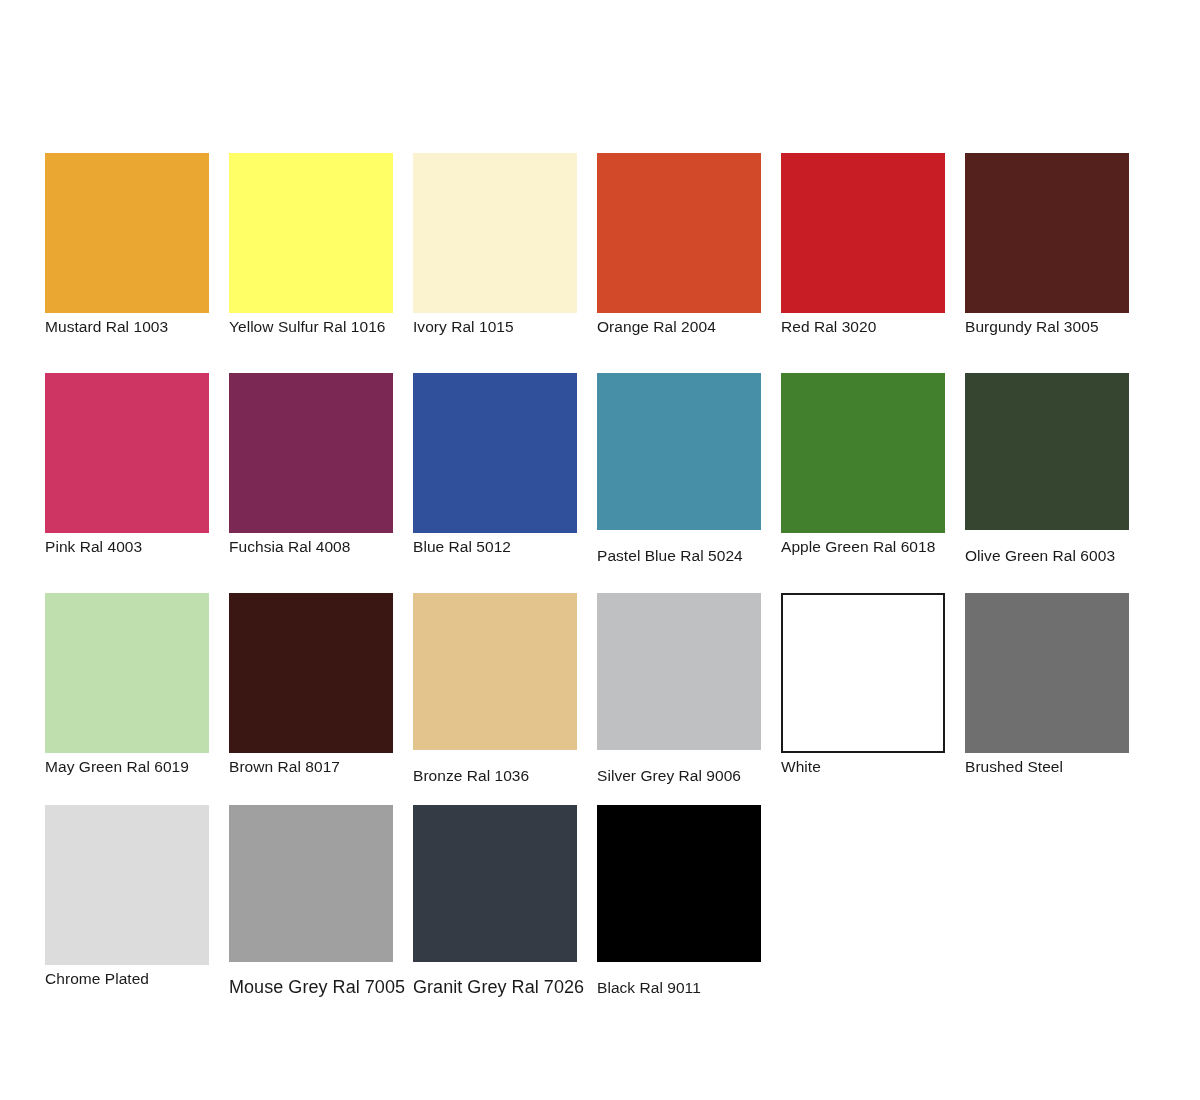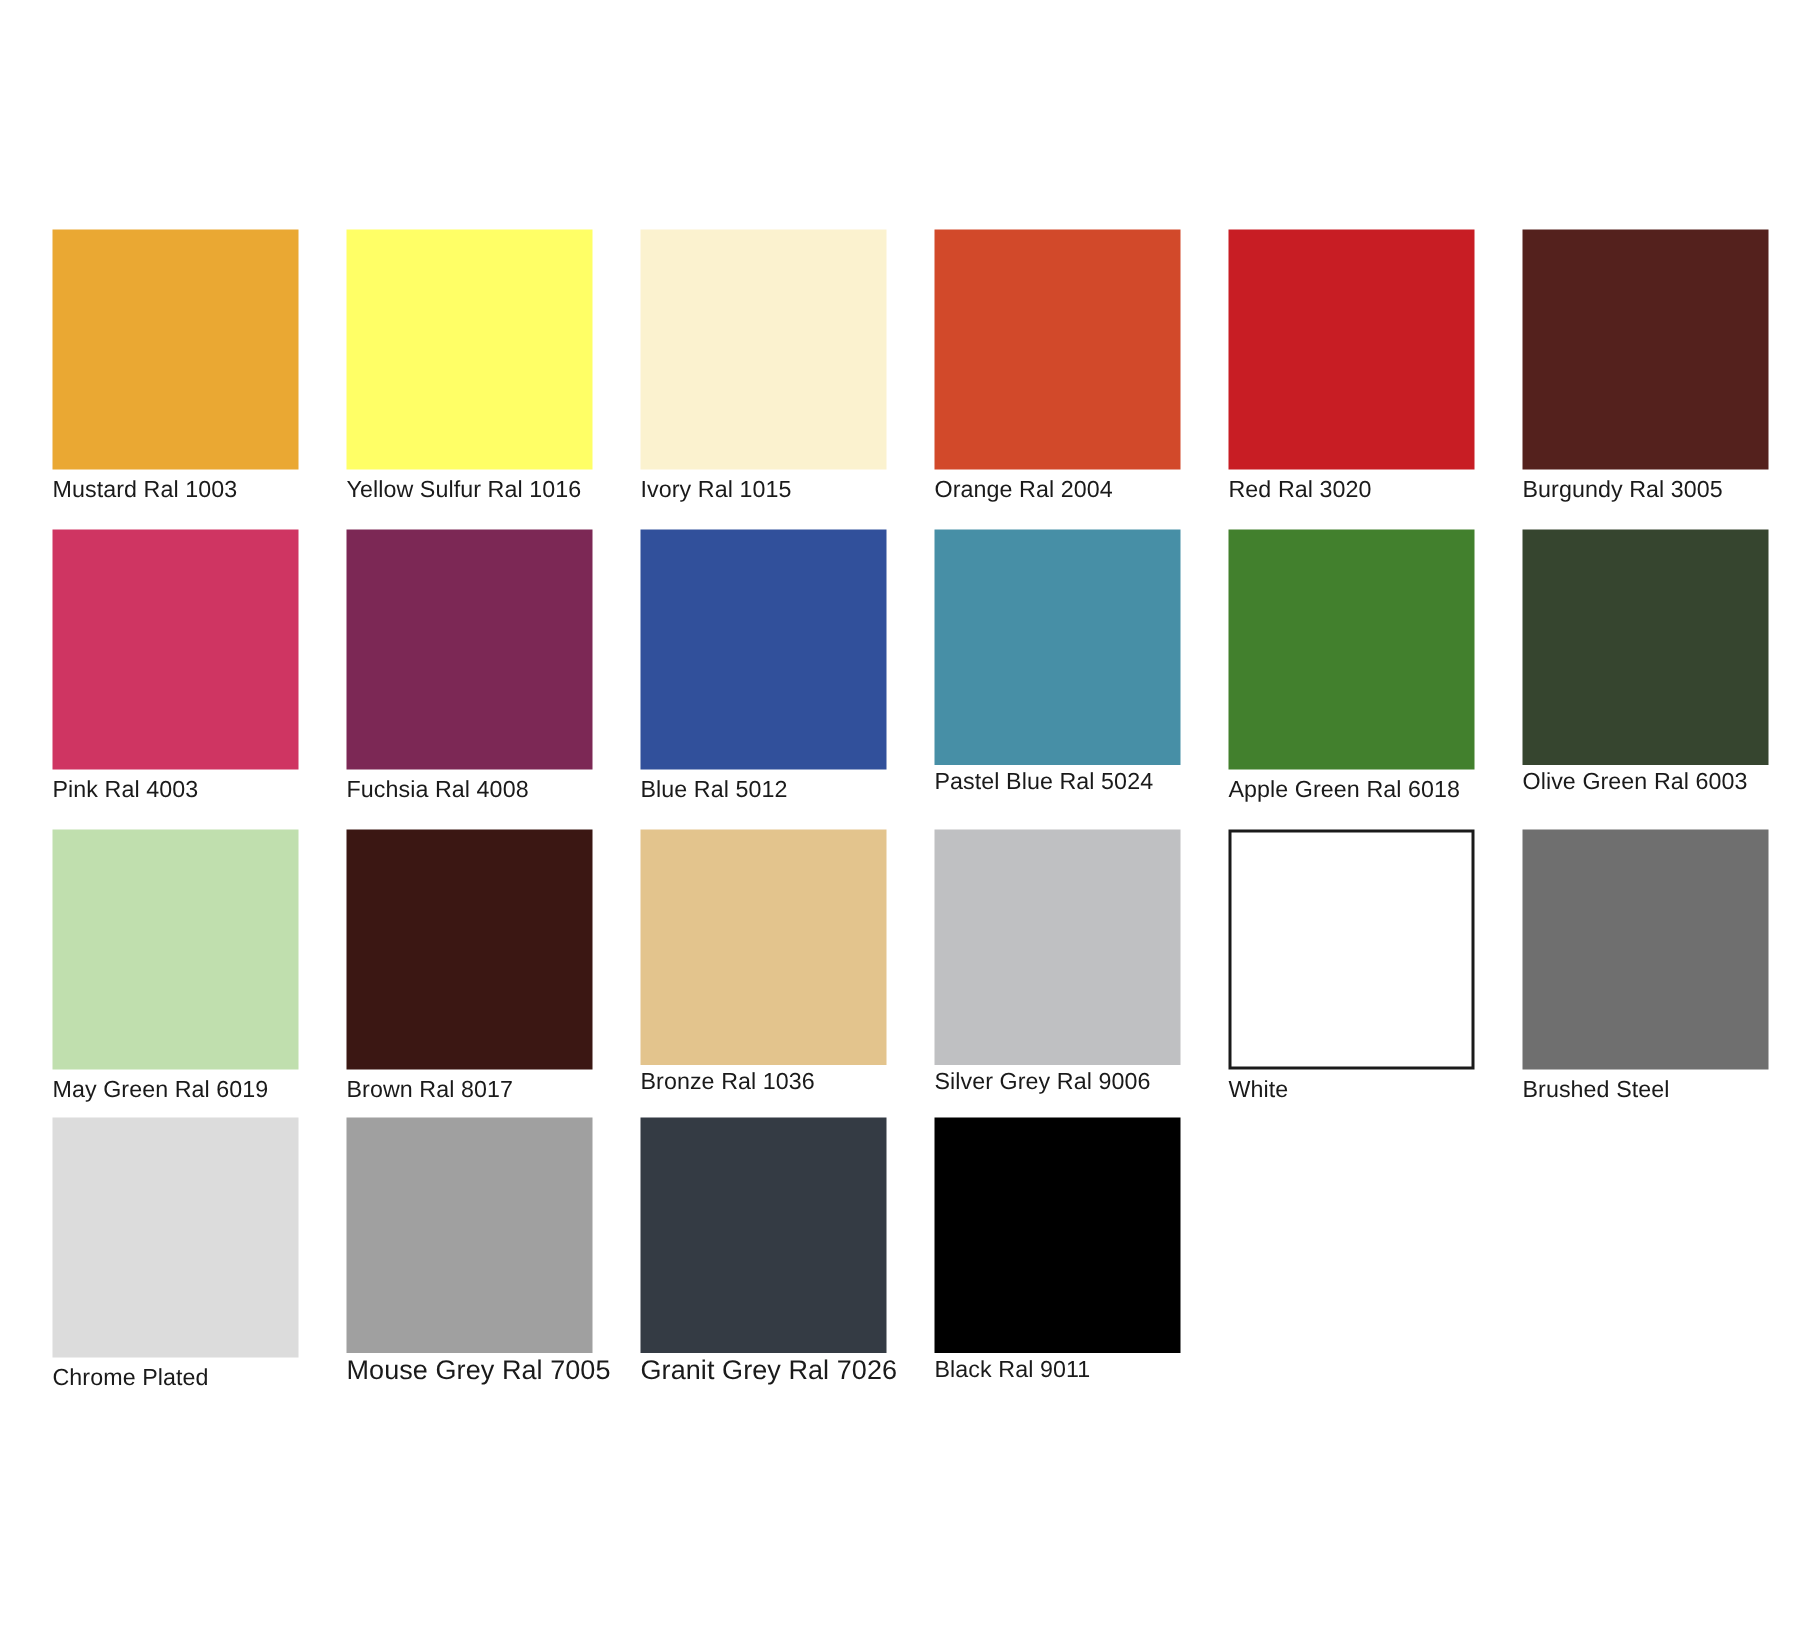--- a/index.html
+++ b/index.html
@@ -19,28 +19,29 @@
     position: absolute;
     left: 0;
     top: 0;
     width: 1200px;
     height: 1100px;
     background: #ffffff;
   }
 
   .swatch-grid {
     position: absolute;
-    left: 35px;
+    left: 45px;
     top: 153px;
     width: 1124px;
     display: grid;
     grid-template-columns: repeat(6, 164px);
     column-gap: 32px;
     grid-template-rows: 200px 200px 192px 192px;
     row-gap: 0px;
+    gap: 20px;
   }
 
   .swatch-cell {
     position: relative;
     width: 164px;
     box-sizing: border-box;
   }
 
   .swatch-chip {
     display: block;
@@ -63,21 +64,21 @@
     margin-top: 4px;
     font-family: "Liberation Sans", sans-serif;
     font-size: 15.5px;
     line-height: 19px;
     color: #1a1a1a;
     letter-spacing: 0.05px;
     white-space: nowrap;
   }
 
   .swatch-cell.short .swatch-label {
-    margin-top: 2px;
+    margin-top: 16px;
   }
 
   .swatch-cell.small-label .swatch-label {
     font-size: 18px;
   }
 </style>
 </head>
 <body>
 
 <div id="swatch-chart">

